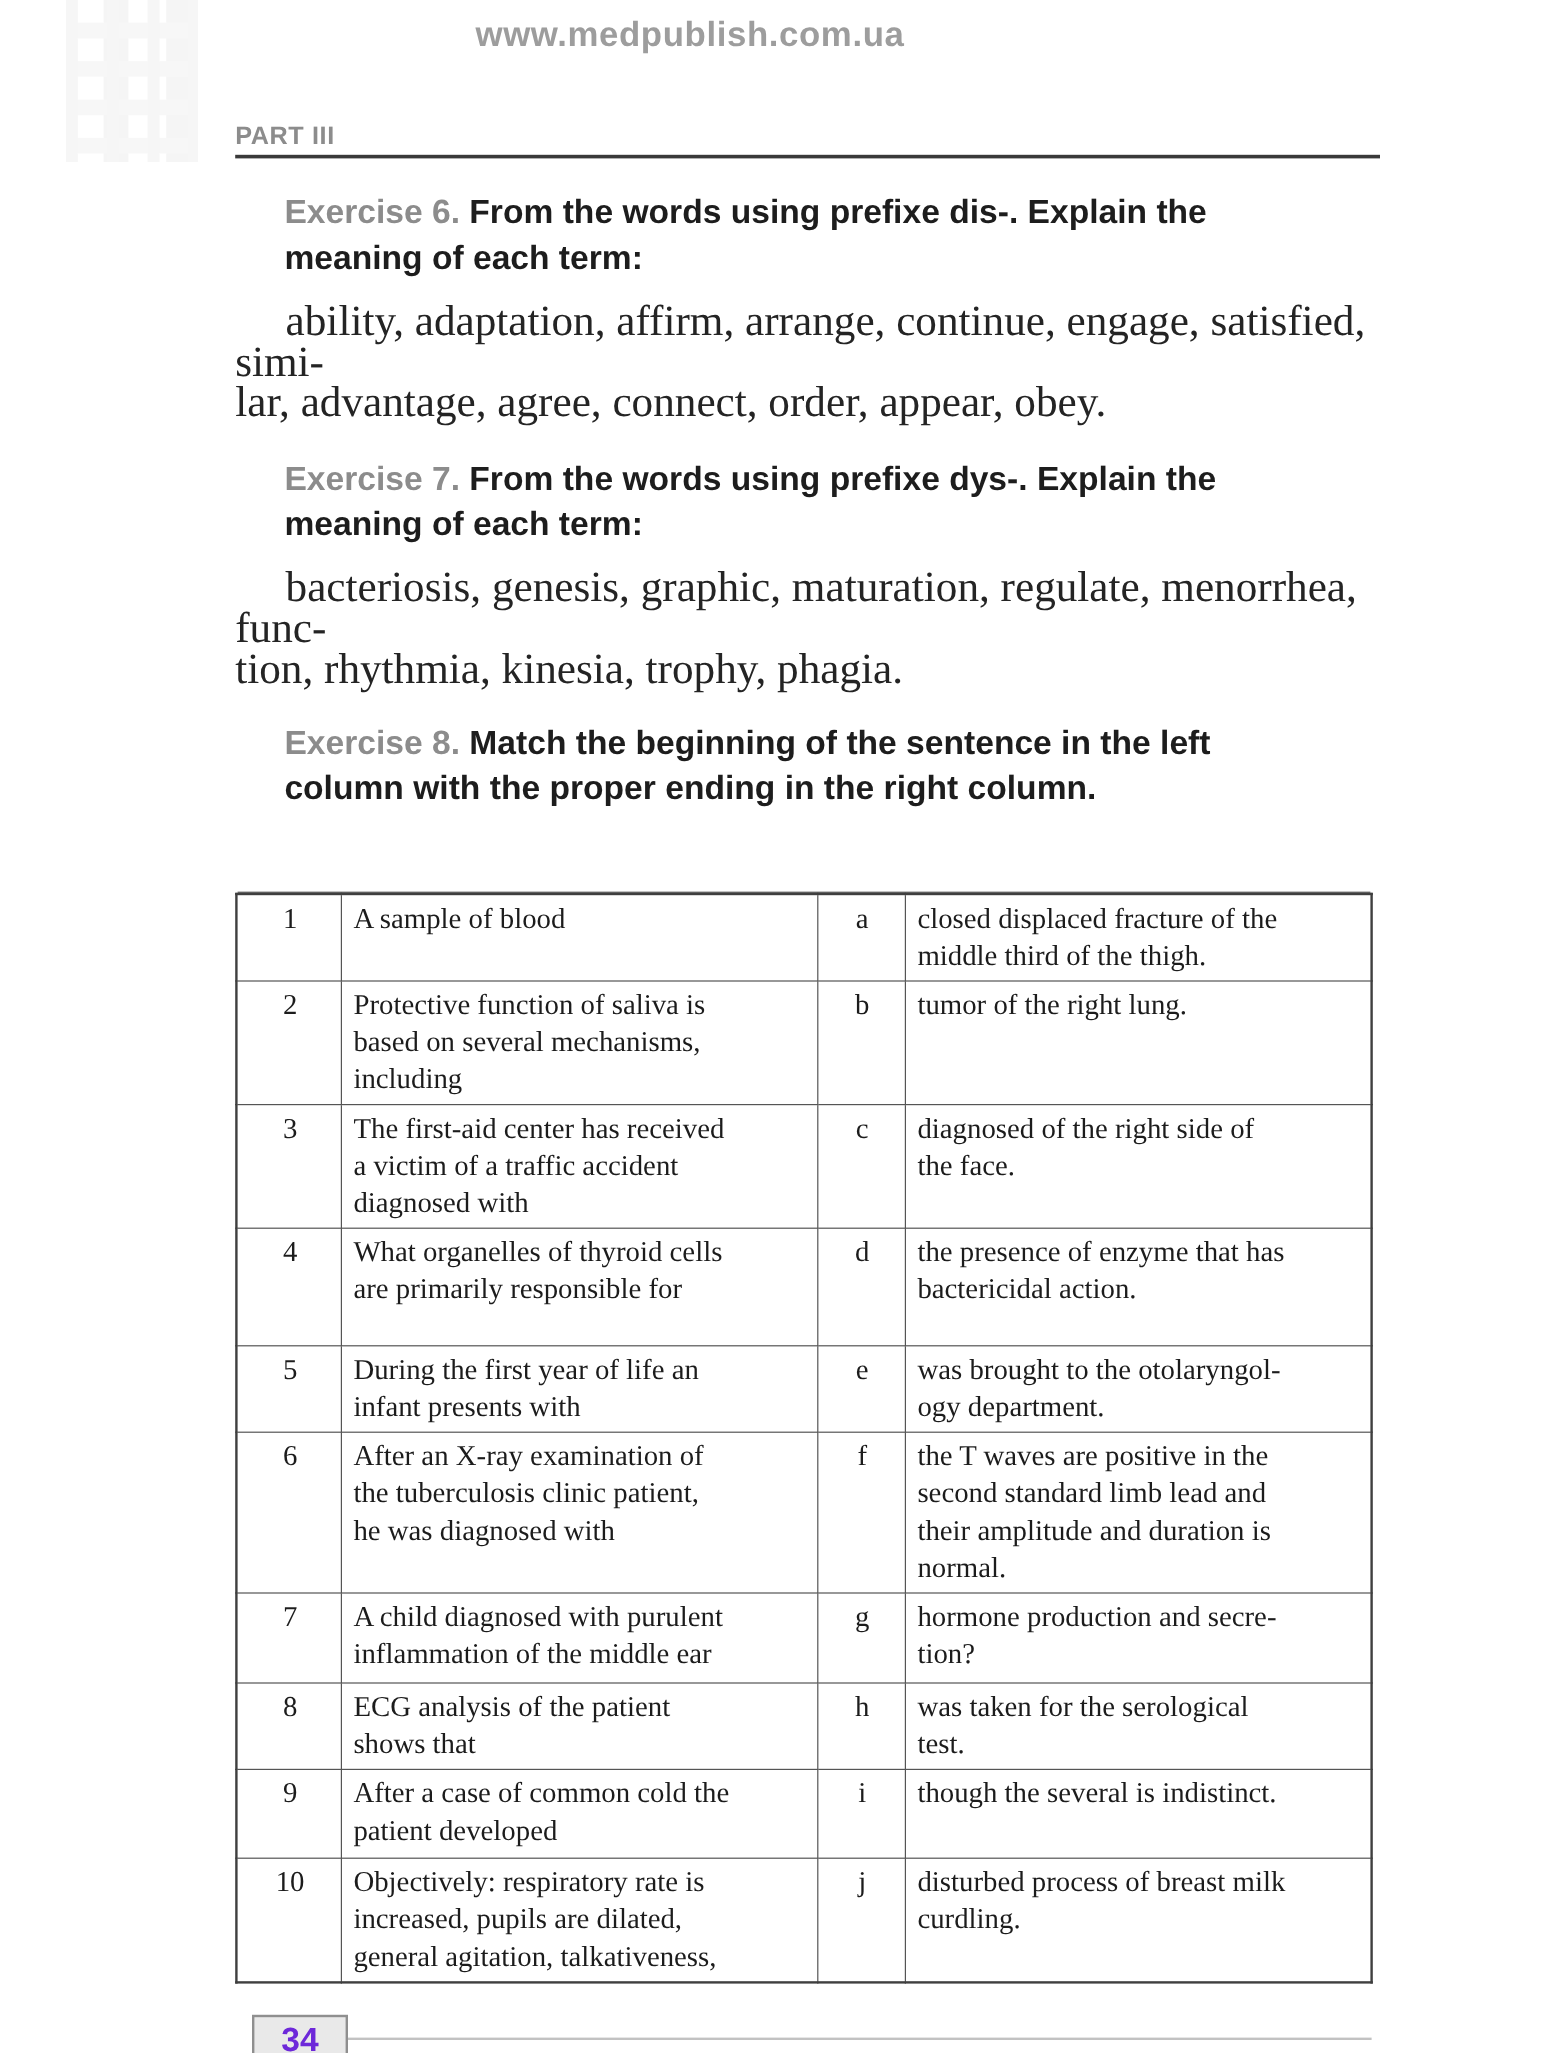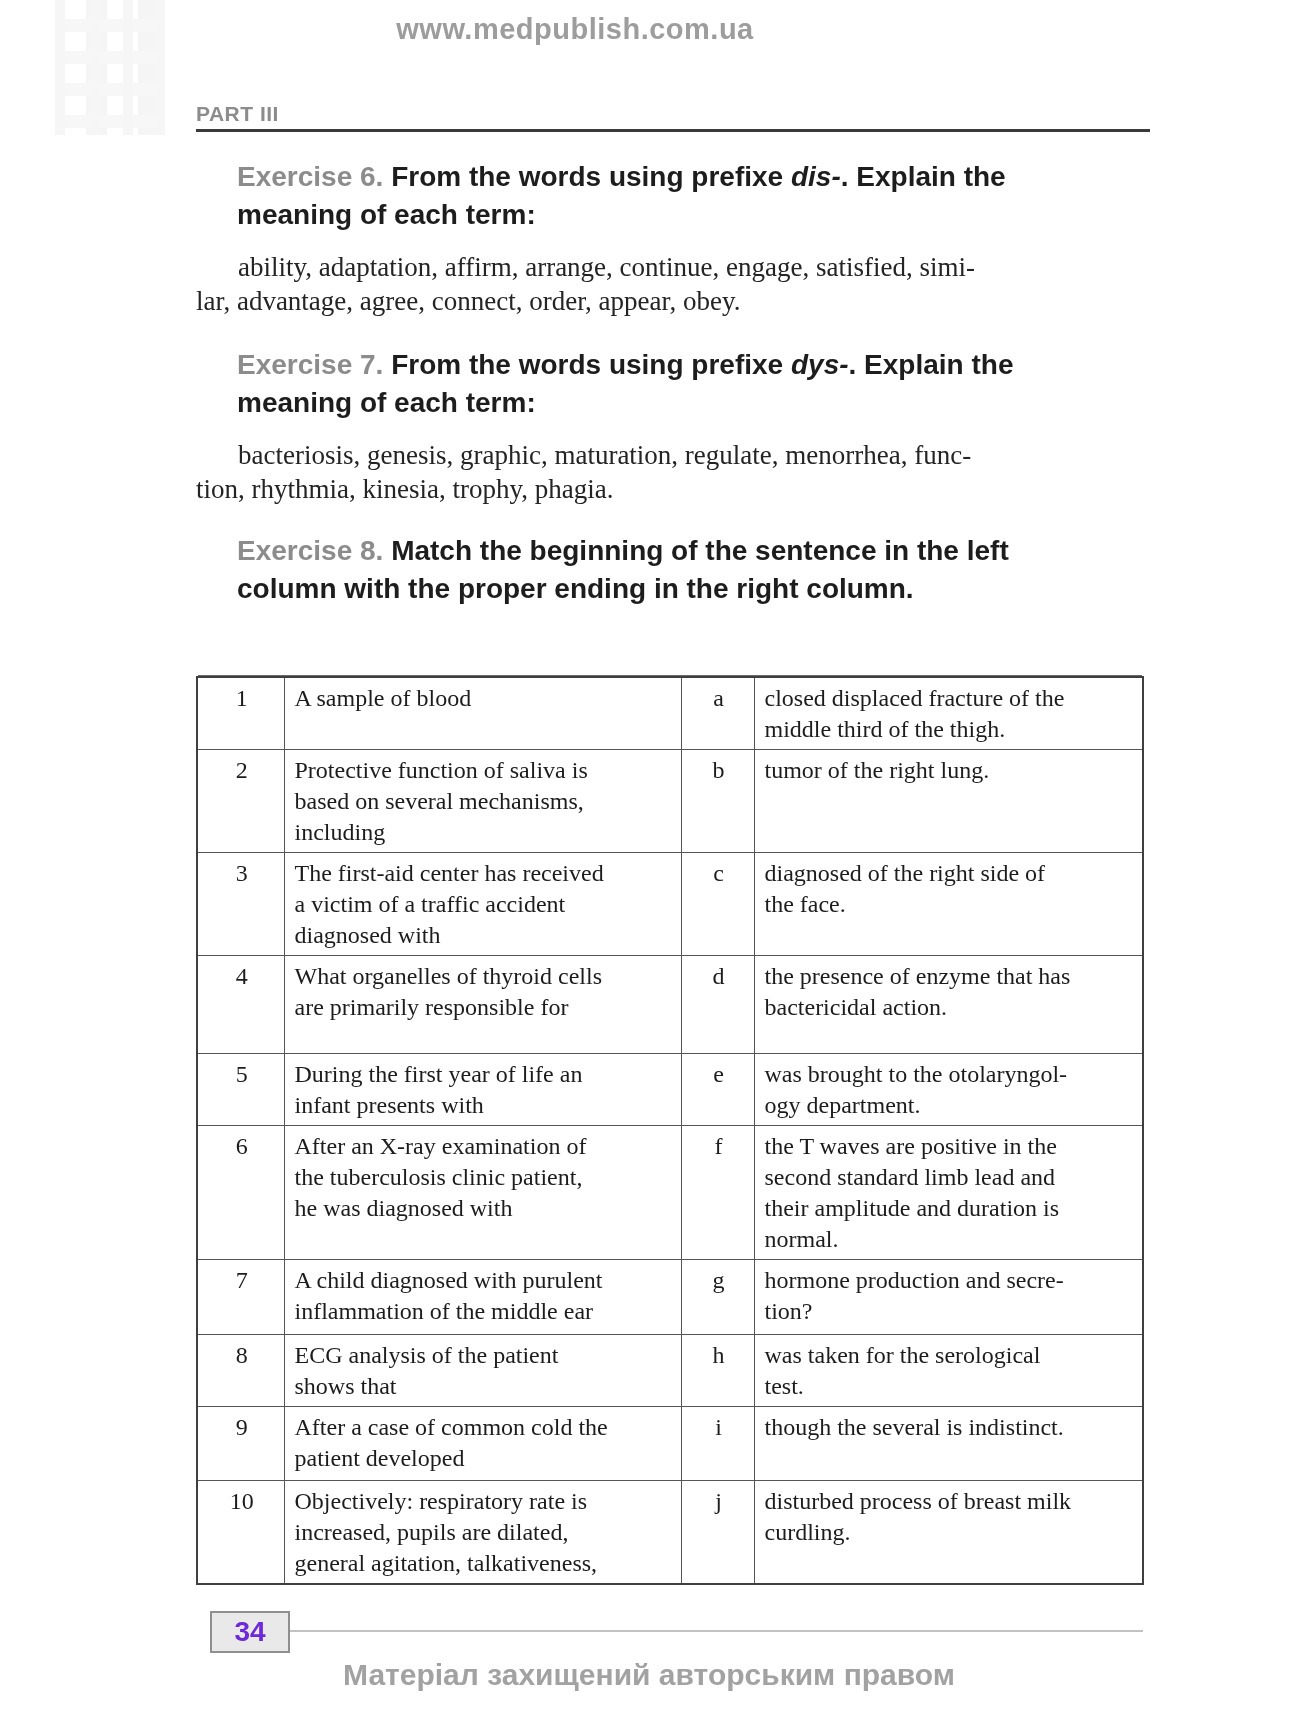--- a/index.html
+++ b/index.html
@@ -43,23 +43,23 @@
     font-size:21px;line-height:24px;letter-spacing:.5px;color:var(--label_gray);
   }
   .part-rule{height:3px;background:var(--rule_dark);margin-top:3px;}
   h2.ex-title{
     margin:26px 0 0 41px;width:900px;
     font-family:"Liberation Sans", sans-serif;font-weight:bold;
     font-size:28px;line-height:38px;color:var(--text_black);
     white-space:pre-line;
   }
   h2.ex-title .ex-label{color:var(--label_gray);}
-  h2.ex-title .it{font-style:italic;}
+  h2.ex-title .it{}
   p.words{
-    margin-top:16px;font-size:27px;line-height:34px;
+    margin-top:16px;font-size:36px;line-height:34px;
     text-indent:42px;white-space:pre-line;color:#242424;
   }
   .table-wrap{margin-top:68px;}
   table.match{
     border-collapse:collapse;table-layout:fixed;width:946px;
     border:2px solid var(--table_border);
     box-shadow:0 -3px 0 -2px #6a6a6a; 
     font-size:24px;line-height:31px;color:#1c1c1c;
   }
   table.match td{

